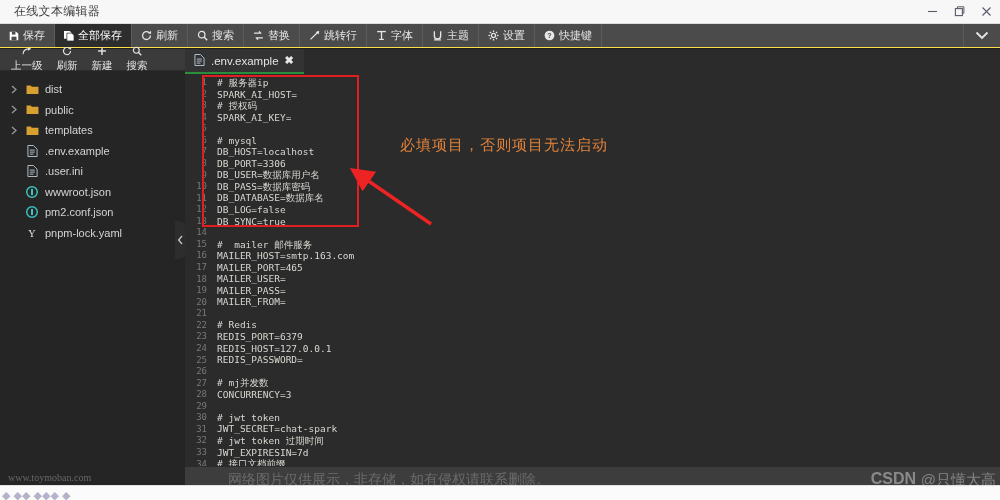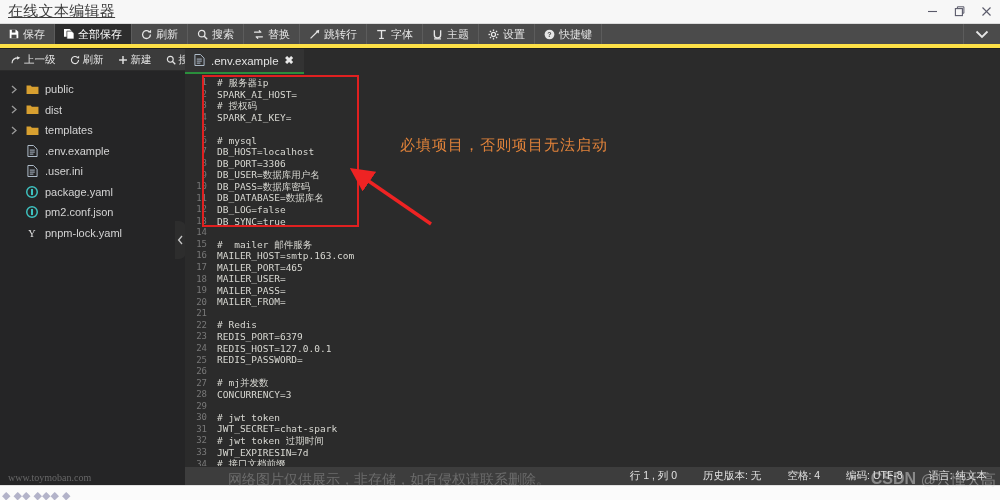--- a/index.html
+++ b/index.html
@@ -9,33 +9,33 @@
     background:#1e1e1e;
     position:relative;
   }
 
   
   .titlebar{
     height:24px; background:#f7f7f7; display:flex; align-items:center;
     border-bottom:1px solid #dcdcdc; position:relative;
   }
   .titlebar .title{
-    font-size:15px; color:#3c3c3c; padding-left:8px; letter-spacing:.3px;text-decoration:underline;
+    font-size:12px; color:#3c3c3c; padding-left:14px; letter-spacing:.3px;
   }
   .winbtns{ margin-left:auto; display:flex; height:24px; }
   .winbtn{
     width:27px; height:24px; display:flex; align-items:center; justify-content:center;
     color:#5a5a6a;
   }
   .winbtn svg{ display:block; }
 
   
   .toolbar{
     height:24px; background:#4b4b4b; display:flex; align-items:stretch;
-    border-bottom:4px solid #fde047;
+    border-bottom:1px solid #fde047;
   }
   .tb-item{
     display:flex; align-items:center; gap:4px;
     padding:0 9px; font-size:11px; color:#e6e6e6;
     border-right:1px solid #5c5c5c; white-space:nowrap;
   }
   .tb-item.active{ background:#2d2d2d; color:#fff;text-align:center; }
   .tb-item svg{ display:block; }
   .tb-spacer{ flex:1; border-right:1px solid #5c5c5c;}
   .tb-chev{
@@ -56,21 +56,21 @@
     font-size:10.5px; color:#cfcfcf; background:#2d2d2d;
     border-bottom:1px solid #333; white-space:nowrap; overflow:hidden;
   }
   .dirbar b{ font-weight:bold; color:#e8e8e8;}
   .fileops{
     height:22px; display:flex; align-items:center; background:#3b3b3b;
     border-bottom:1px solid #2b2b2b; padding-left:4px;
   }
   .fop{
     display:flex; align-items:center; gap:3px;
-    font-size:10.5px; color:#e2e2e2; padding:0 7px; white-space:nowrap;
+    font-size:10.5px; color:#e2e2e2; padding:0 7px; white-space:nowrap;flex-direction:column;
   }
   .filetree{ padding-top:8px; flex:1; overflow:hidden; }
   .frow{
     display:flex; align-items:center; height:20.5px;
     font-size:11px; color:#d4d4d4; padding-left:6px; white-space:nowrap;
   }
   .frow .chev{ width:16px; display:flex; align-items:center; justify-content:center; color:#9a9a9a;}
   .frow .chev.blank{ }
   .frow .ic{ width:20px; display:flex; align-items:center; justify-content:center;}
   .frow .lbl{ padding-left:3px; }
@@ -318,35 +318,35 @@
         <span class="chev">
           <svg width="7" height="9" viewBox="0 0 7 9">
               <polyline points="1,1 5,4.5 1,8" fill="none" stroke="#9a9a9a" stroke-width="1.3"></polyline>
             </svg>
         </span>
         <span class="ic">
           <svg width="13" height="11" viewBox="0 0 14 12">
               <path d="M0.5 1.5h4.5l1.3 1.5H13.5v8H0.5z" fill="#d8a030"></path>
             </svg>
         </span>
-        <span class="lbl">public</span>
+        <span class="lbl">dist</span>
       </div>
 
       <div class="frow">
         <span class="chev">
           <svg width="7" height="9" viewBox="0 0 7 9">
               <polyline points="1,1 5,4.5 1,8" fill="none" stroke="#9a9a9a" stroke-width="1.3"></polyline>
             </svg>
         </span>
         <span class="ic">
           <svg width="13" height="11" viewBox="0 0 14 12">
               <path d="M0.5 1.5h4.5l1.3 1.5H13.5v8H0.5z" fill="#d8a030"></path>
             </svg>
         </span>
-        <span class="lbl">dist</span>
+        <span class="lbl">public</span>
       </div>
 
       <div class="frow">
         <span class="chev">
           <svg width="7" height="9" viewBox="0 0 7 9">
               <polyline points="1,1 5,4.5 1,8" fill="none" stroke="#9a9a9a" stroke-width="1.3"></polyline>
             </svg>
         </span>
         <span class="ic">
           <svg width="13" height="11" viewBox="0 0 14 12">
@@ -383,21 +383,21 @@
       </div>
 
       <div class="frow">
         <span class="chev blank"></span>
         <span class="ic">
           <svg width="12" height="12" viewBox="0 0 13 13">
               <circle cx="6.5" cy="6.5" r="5.7" fill="none" stroke="#3ec2bf" stroke-width="1.6"></circle>
               <rect x="5.4" y="3.2" width="2.2" height="6.6" fill="#3ec2bf"></rect>
             </svg>
         </span>
-        <span class="lbl">package.yaml</span>
+        <span class="lbl">wwwroot.json</span>
       </div>
 
       <div class="frow">
         <span class="chev blank"></span>
         <span class="ic">
           <svg width="12" height="12" viewBox="0 0 13 13">
               <circle cx="6.5" cy="6.5" r="5.7" fill="none" stroke="#3ec2bf" stroke-width="1.6"></circle>
               <rect x="5.4" y="3.2" width="2.2" height="6.6" fill="#3ec2bf"></rect>
             </svg>
         </span>
@@ -489,27 +489,20 @@
         </defs>
         <line x1="86" y1="62" x2="9" y2="9" stroke="#ee2323" stroke-width="3.4" marker-end="url(#ah)"></line>
       </svg>
 
       <div class="annot">必填项目，否则项目无法启动</div>
     </div>
   </div>
 </div>
 
 <div class="statusbar">
-  <div class="sb-right">
-    <div class="sb-cell">行 1 , 列 0</div>
-    <div class="sb-cell">历史版本: 无</div>
-    <div class="sb-cell">空格: 4</div>
-    <div class="sb-cell">编码: UTF-8</div>
-    <div class="sb-cell">语言: 纯文本</div>
-  </div>
 </div>
 
 <div class="bottomstrip"></div>
 <div class="wm wm1">www.toymoban.com</div>
 <div class="wm wm2">网络图片仅供展示，非存储，如有侵权请联系删除。</div>
 <div class="wm wm-csdn">CSDN</div>
 <div class="wm wm-cn">@只懂大高</div>
 <div class="wm wm-bl">◆ ◆◆ ◆◆◆ ◆</div>
 
 </body></html>

